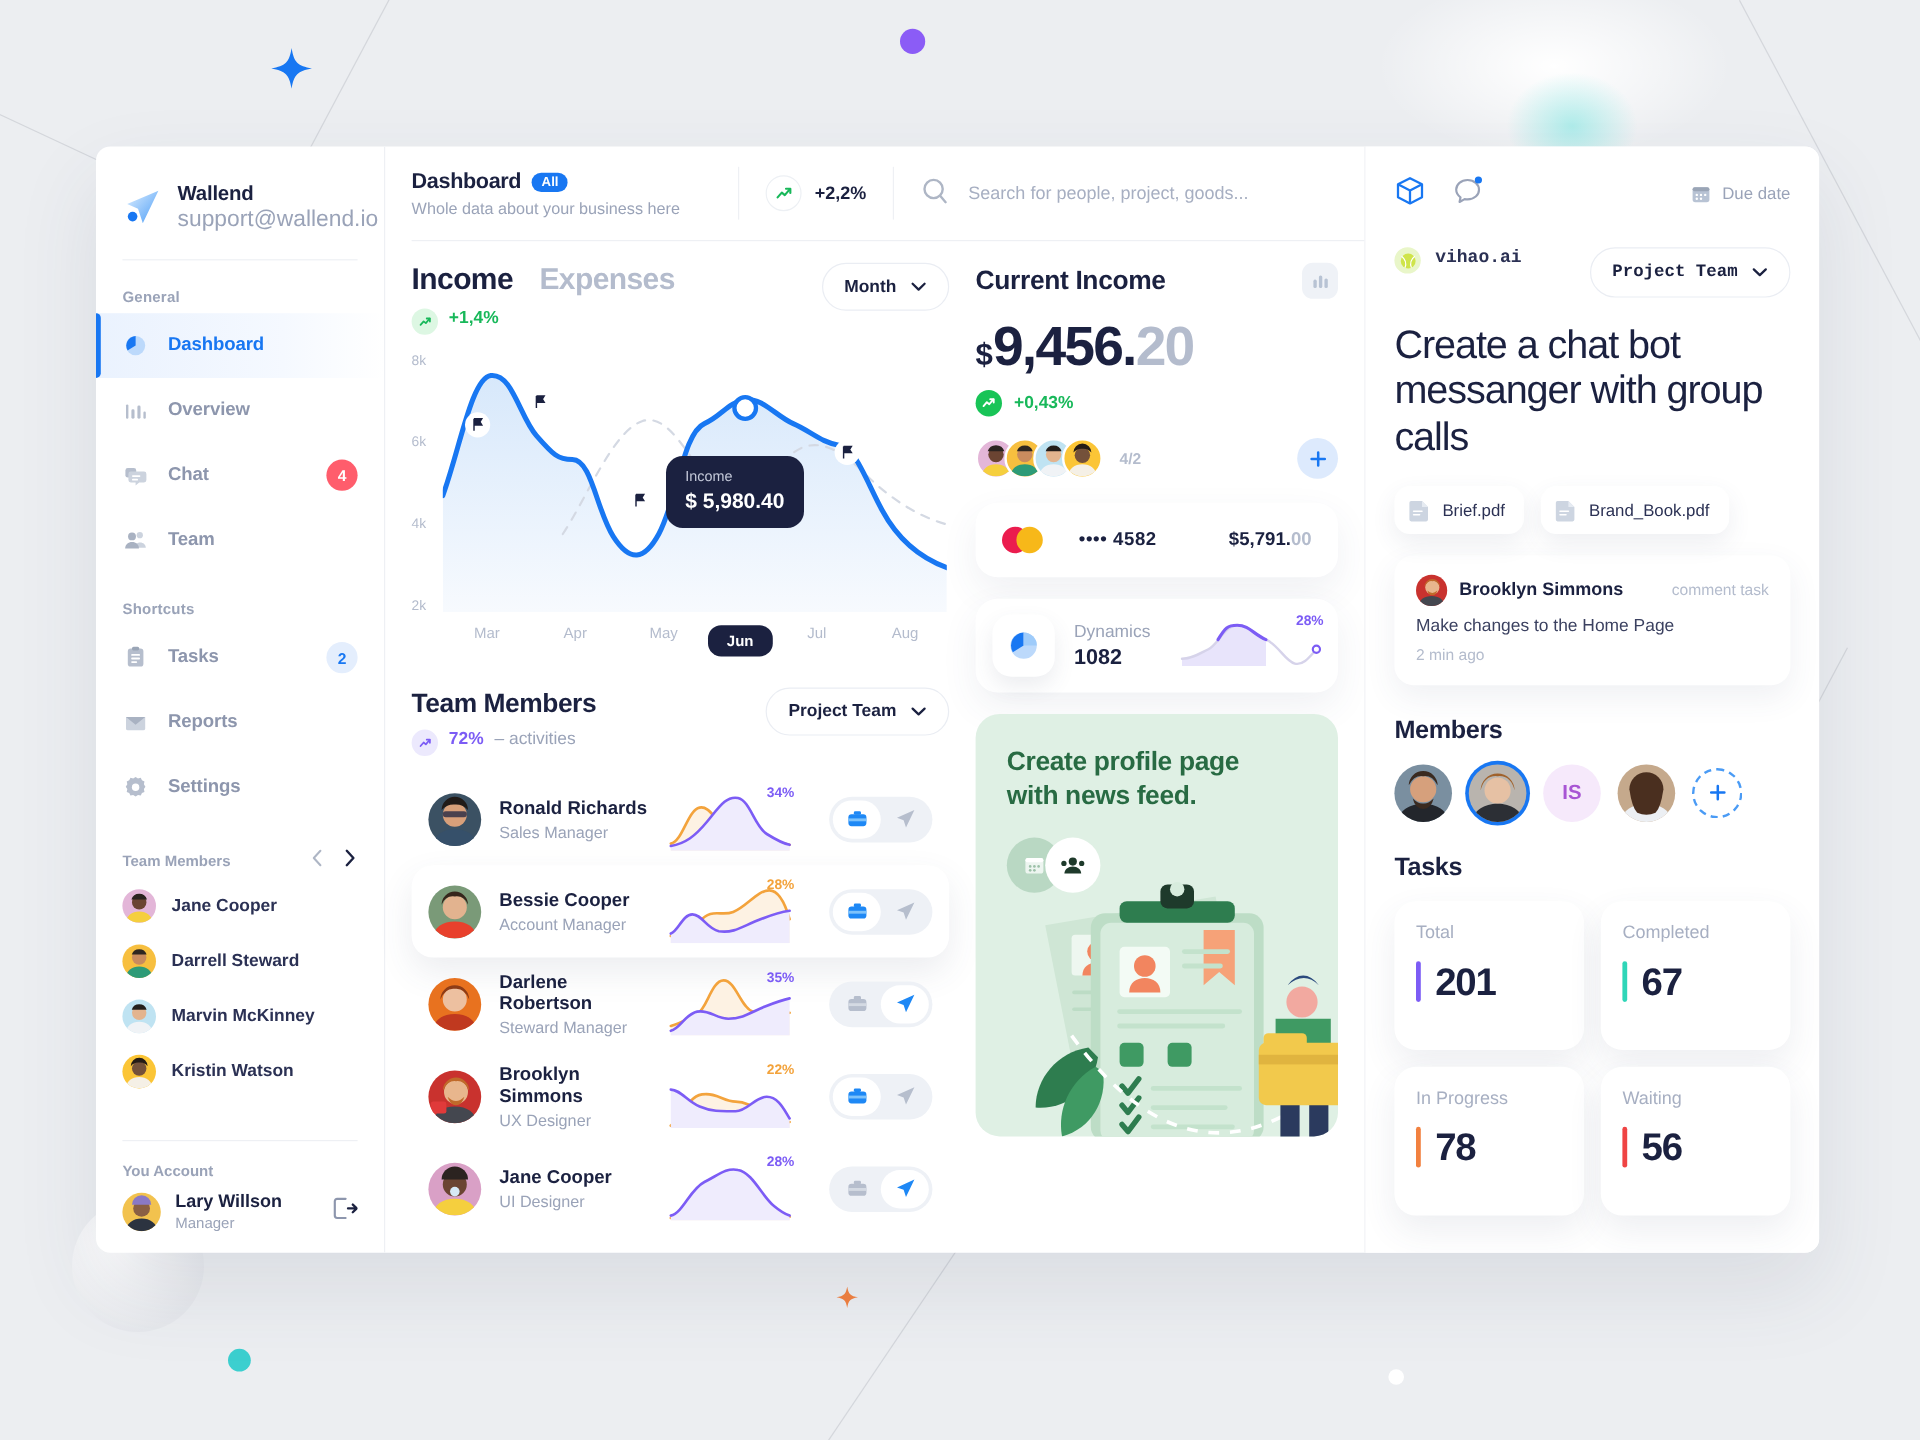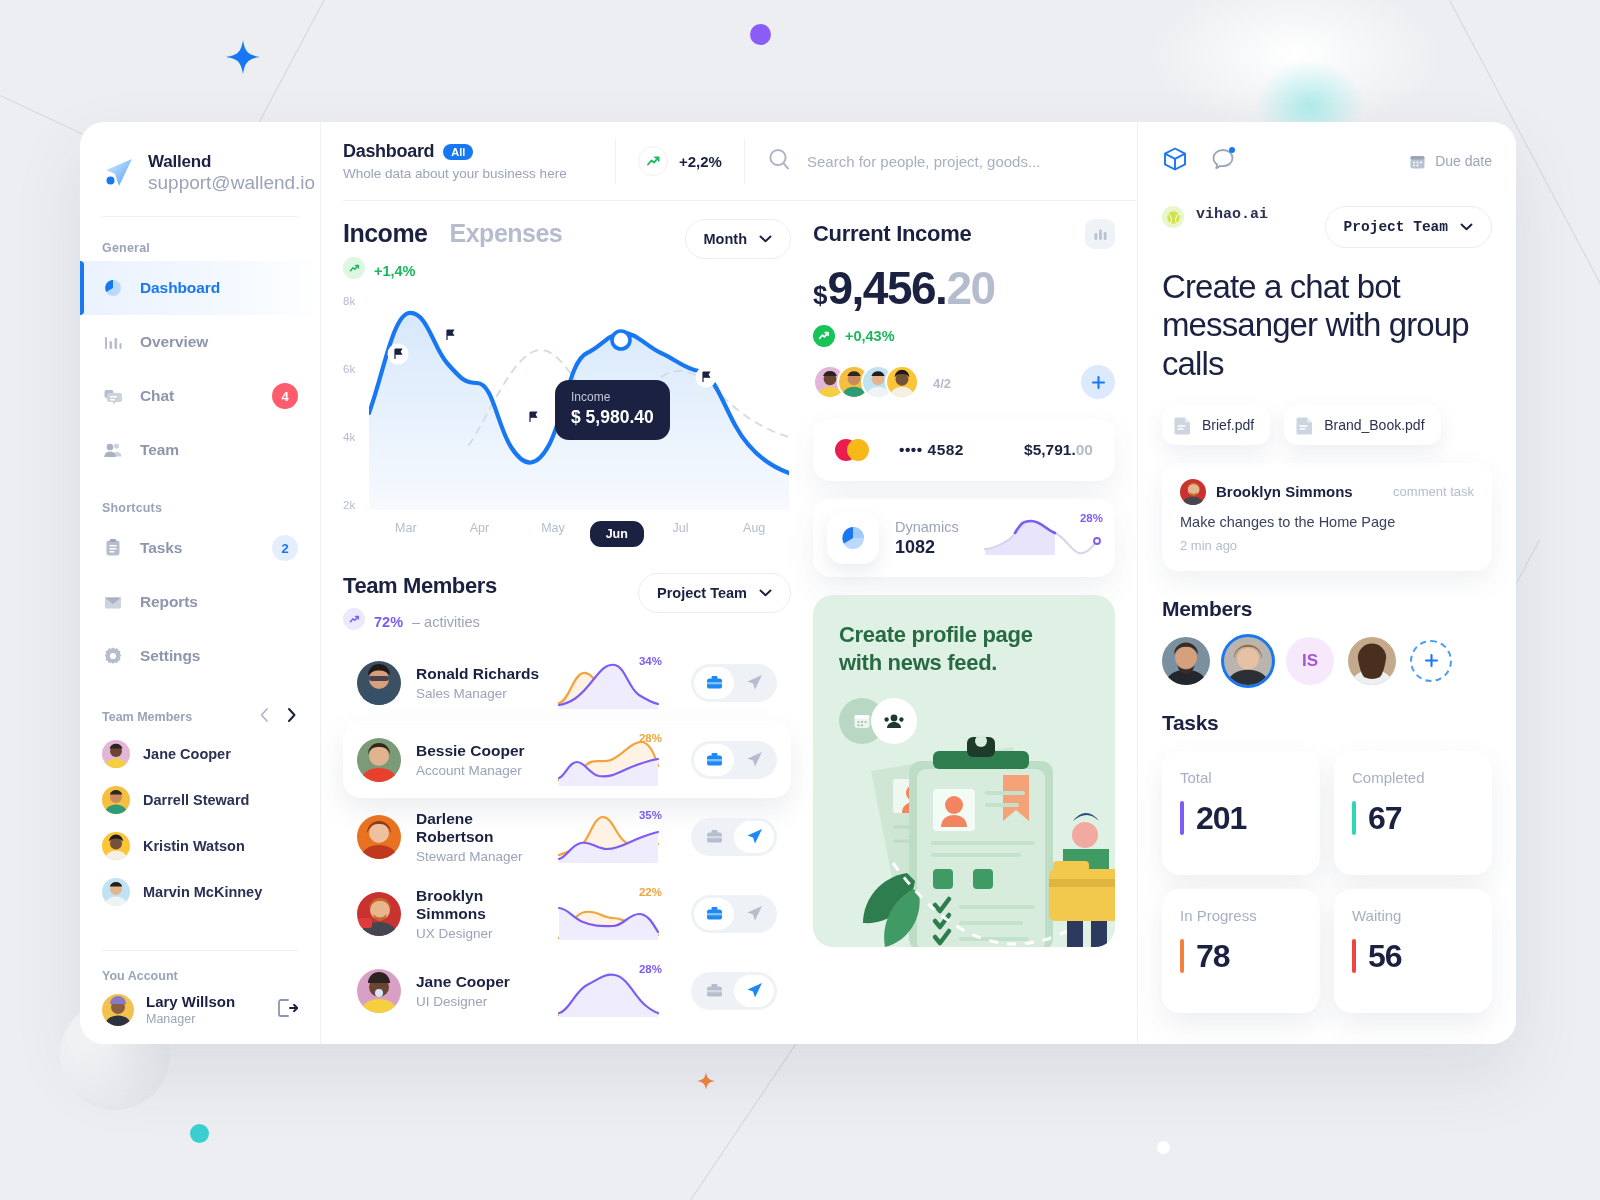--- a/index.html
+++ b/index.html
@@ -31,21 +31,21 @@
     border-radius:50%;
   }
   .dot { position:absolute; border-radius:50%; }
   .sparkle { position:absolute; }
 
   
   .app {
     position: absolute; left: 80px; top: 122px;
     width: 1436px; height: 922px;
     background: #ffffff;
-    border-radius: 24px;
+    border-radius: 12px;
     box-shadow: 0 30px 70px rgba(60,70,95,.10);
     display: flex;
     overflow: hidden;
   }
 
   
   .sidebar { width: 240px; flex: 0 0 240px; padding: 22px 0 0 0; position: relative; }
   .brand { display:flex; align-items:center; gap:12px; padding: 8px 22px 0 22px; }
   .brand-logo { width: 34px; height: 34px; flex:0 0 34px; }
   .brand-name { font-size: 17px; font-weight: 700; color:#1b2140; letter-spacing:-.2px; }
@@ -121,21 +121,21 @@
   .content { flex:1; display:flex; min-height:0; }
   .col-left { width: 470px; flex:0 0 470px; padding: 18px 0 0 22px; }
   .col-right { flex:1; padding: 18px 22px 0 22px; }
 
   
   .ch-head { display:flex; align-items:flex-start; }
   .tabs { display:flex; gap:22px; align-items:baseline; }
   .tab { font-size:25px; font-weight:700; letter-spacing:-.5px; cursor:pointer; }
   .tab.active { color:#1b2140; }
   .tab.inactive { color:#b4bccd; font-weight:600; }
-  .pct-row { display:flex; align-items:flex-end; gap:9px; margin-top:9px; }
+  .pct-row { display:flex; align-items:flex-start; gap:9px; margin-top:9px; }
   .pct-dot { width:22px; height:22px; border-radius:50%; display:flex; align-items:center; justify-content:center; }
   .pct-dot.green { background:#ddf7e3; }
   .pct-dot.purple { background:#ece9fd; }
   .pct-green { font-size:14.5px; font-weight:700; color:#18b85a; }
   .dd {
     margin-left:auto; display:flex; align-items:center; gap:12px;
     border:1px solid #eaedf3; border-radius:22px; height:40px; padding: 0 18px;
     font-size:14.5px; font-weight:700; color:#1b2140; cursor:pointer; background:#fff;
   }
 
@@ -433,38 +433,38 @@
       <span class="av" style="width:28px;height:28px;background:#f7bf3f;">
         <svg width="28" height="28" viewBox="0 0 28 28">
             <circle cx="14" cy="11" r="6" fill="#c98b5e"></circle>
             <path d="M3 28 c0-6 5-9.5 11-9.5 S25 22 25 28 Z" fill="#2d9b77"></path>
             <path d="M7.8 8.5 a6.5 6.5 0 0 1 12.4 0 Z" fill="#2f2620"></path>
           </svg>
       </span>
       <span class="nm">Darrell Steward</span>
     </div>
     <div class="member-row">
+      <span class="av" style="width:28px;height:28px;background:#bfe3f2;">
+        <svg width="28" height="28" viewBox="0 0 28 28">
+            <circle cx="14" cy="11" r="6" fill="#e3b48e"></circle>
+            <path d="M3 28 c0-6 5-9.5 11-9.5 S25 22 25 28 Z" fill="#f0f3f6"></path>
+            <path d="M7.8 8.5 a6.5 6.5 0 0 1 12.4 0 Z" fill="#241f1c"></path>
+          </svg>
+      </span>
+      <span class="nm">Marvin McKinney</span>
+    </div>
+    <div class="member-row">
       <span class="av" style="width:28px;height:28px;background:#fbc536;">
         <svg width="28" height="28" viewBox="0 0 28 28">
             <circle cx="14" cy="11.5" r="6" fill="#74513a"></circle>
             <path d="M3 28 c0-6 5-9.5 11-9.5 S25 22 25 28 Z" fill="#f5f0e6"></path>
             <path d="M7 9.5 a7 7 0 0 1 14 0 q-3-3.5-7-3 -4 -.5-7 3 Z" fill="#241b16"></path>
           </svg>
       </span>
       <span class="nm">Kristin Watson</span>
-    </div>
-    <div class="member-row">
-      <span class="av" style="width:28px;height:28px;background:#bfe3f2;">
-        <svg width="28" height="28" viewBox="0 0 28 28">
-            <circle cx="14" cy="11" r="6" fill="#e3b48e"></circle>
-            <path d="M3 28 c0-6 5-9.5 11-9.5 S25 22 25 28 Z" fill="#f0f3f6"></path>
-            <path d="M7.8 8.5 a6.5 6.5 0 0 1 12.4 0 Z" fill="#241f1c"></path>
-          </svg>
-      </span>
-      <span class="nm">Marvin McKinney</span>
     </div>
 
     <div class="account">
       <div class="divider" style="margin:0;"></div>
       <div class="acc-label">You Account</div>
       <div class="acc-row">
         <span class="av" style="width:32px;height:32px;background:#f2c24e;">
           <svg width="32" height="32" viewBox="0 0 32 32">
               <circle cx="16" cy="13" r="7" fill="#8a5f44"></circle>
               <path d="M3 32 c0-6.5 6-10.5 13-10.5 S29 25.5 29 32 Z" fill="#2c3340"></path>

